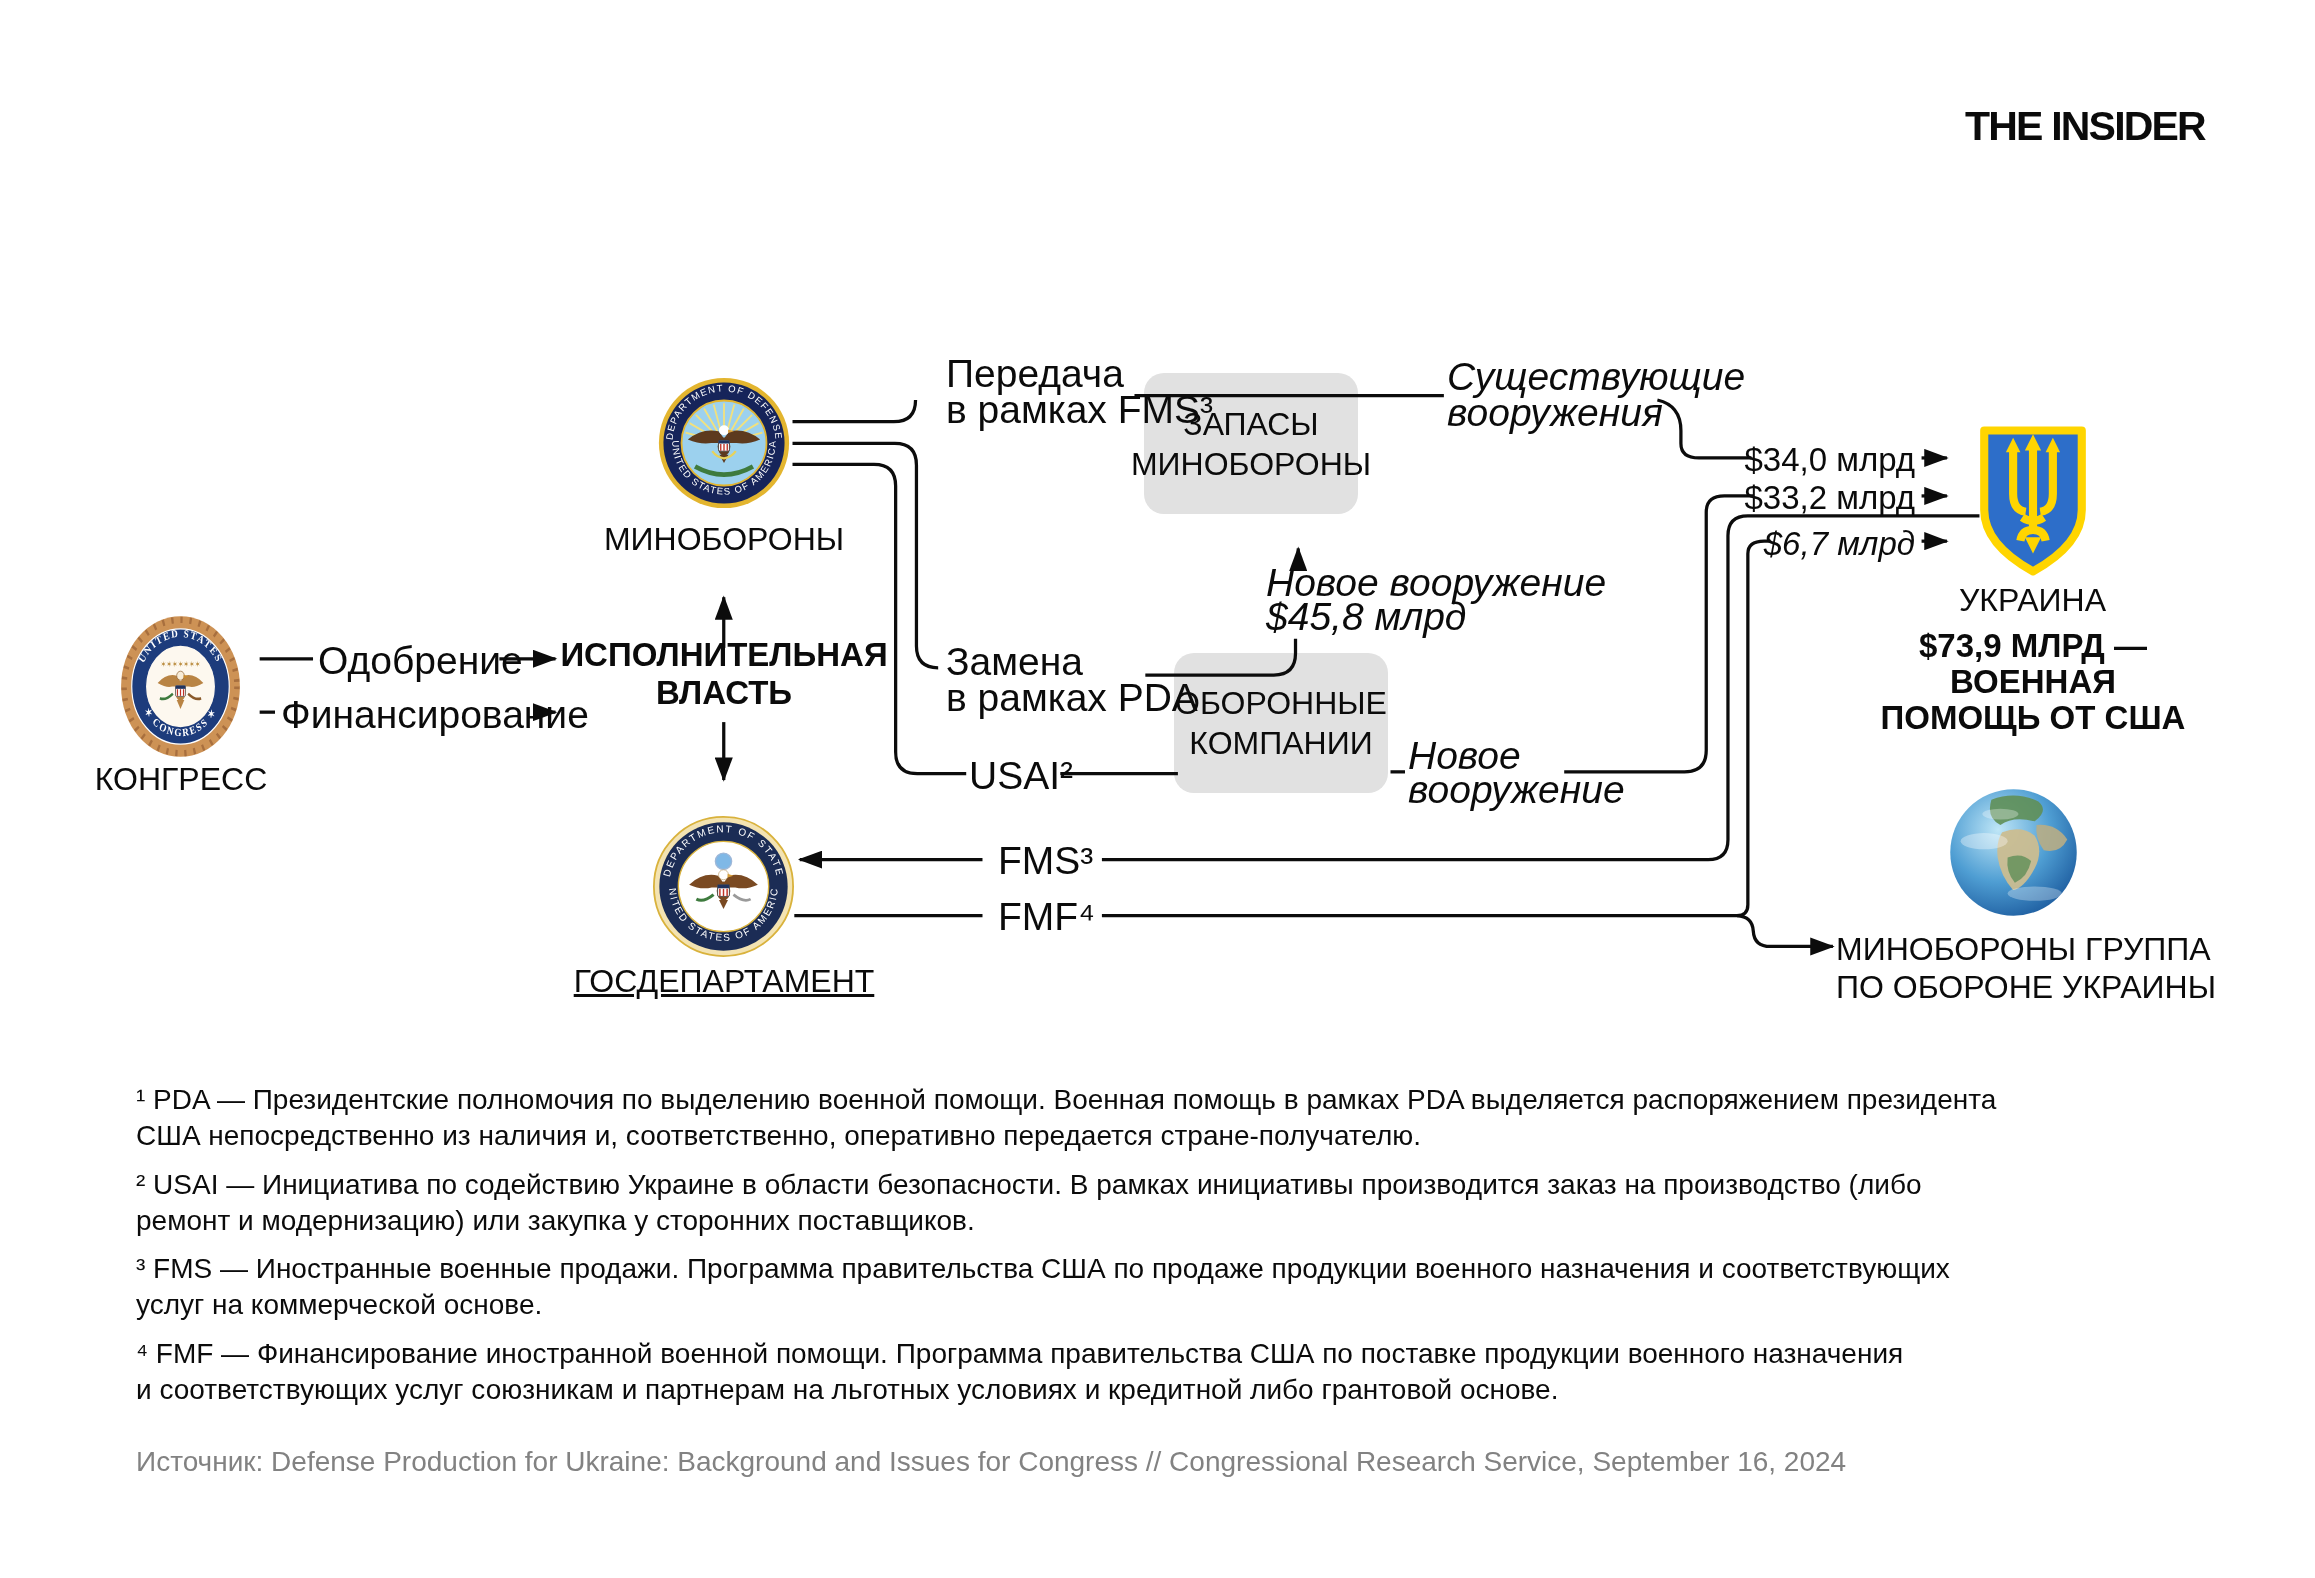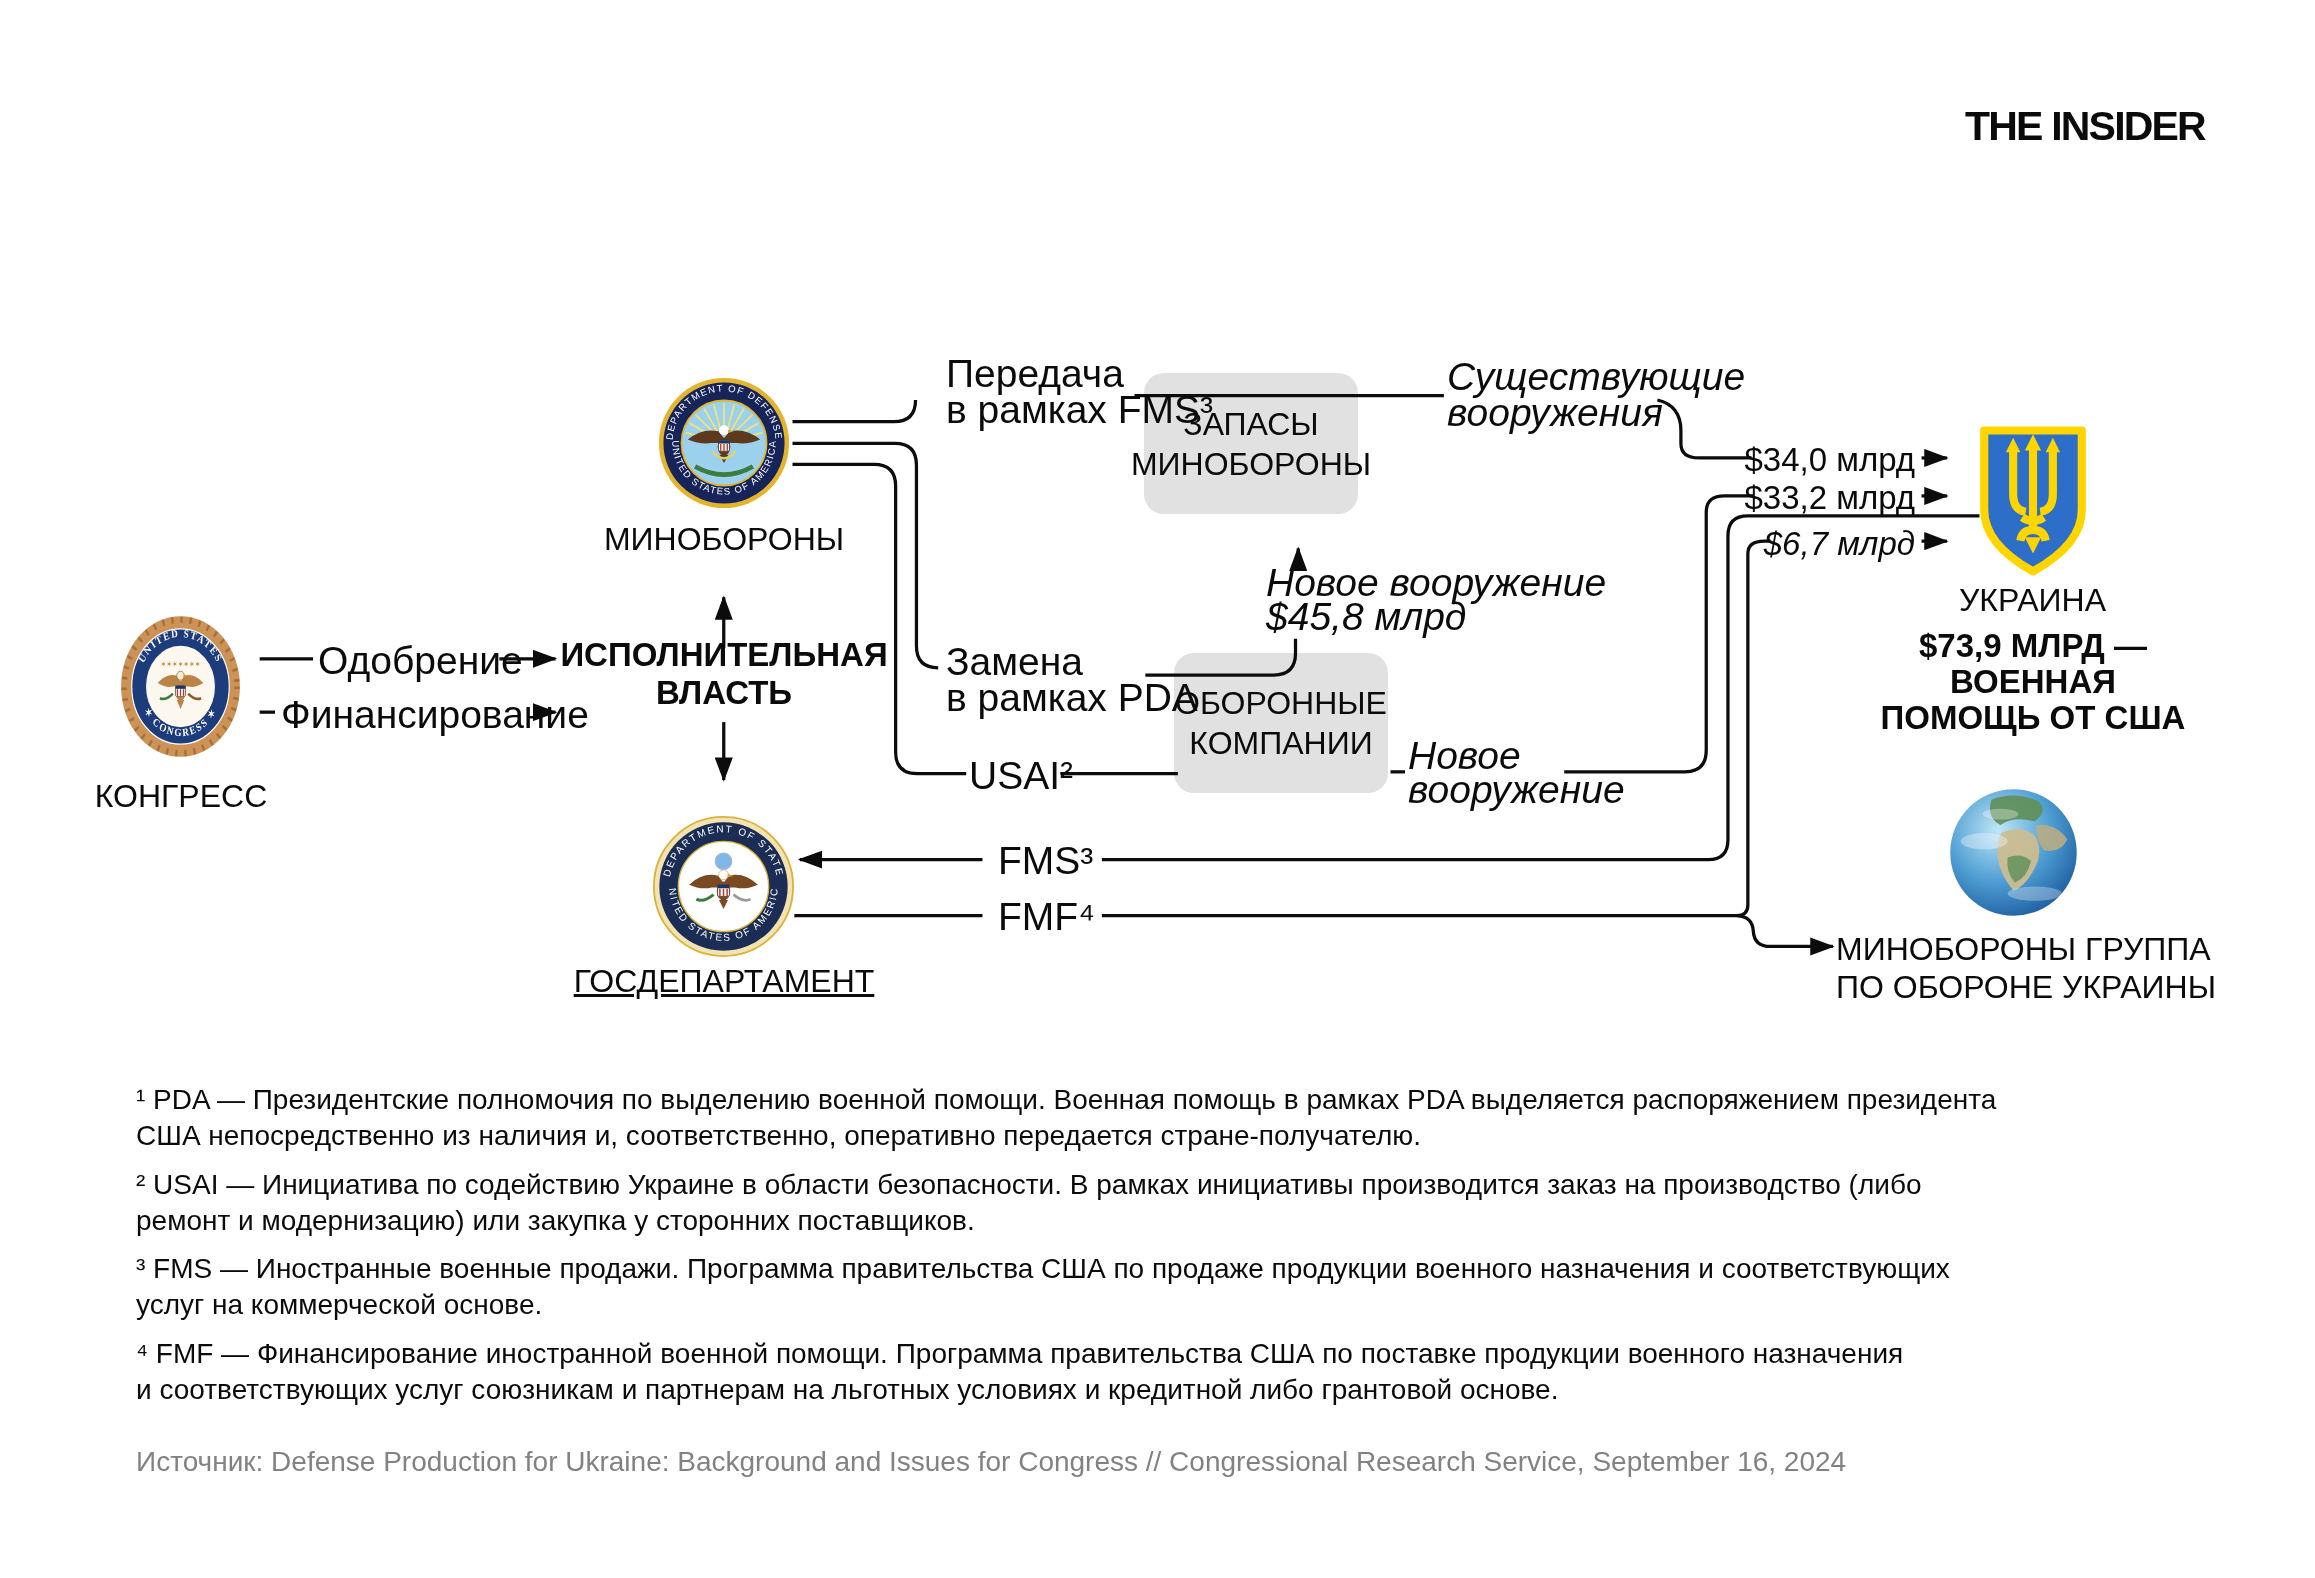--- a/index.html
+++ b/index.html
@@ -220,21 +220,21 @@
       <path d="M48 14 Q75 4 100 16 Q112 26 96 38 Q72 32 58 42 Q42 34 48 14 Z" fill="#5f8f57" opacity="0.9"></path>
       <path d="M60 50 Q82 42 96 54 Q106 70 96 90 Q84 112 72 114 Q58 98 55 78 Q53 60 60 50 Z" fill="#cbbd90" opacity="0.95"></path>
       <path d="M66 78 Q82 72 92 82 Q88 100 74 106 Q64 94 66 78 Z" fill="#5f8f57" opacity="0.8"></path>
       <path d="M98 42 Q120 40 132 58 Q124 74 106 70 Q96 56 98 42 Z" fill="#b8ad85" opacity="0.9"></path>
       <ellipse cx="40" cy="60" rx="26" ry="9" fill="#ffffff" opacity="0.35"></ellipse>
       <ellipse cx="96" cy="118" rx="30" ry="8" fill="#ffffff" opacity="0.3"></ellipse>
       <ellipse cx="58" cy="30" rx="20" ry="6" fill="#ffffff" opacity="0.3"></ellipse>
     </g>
   </svg>
 
-  <div class="lbl node ctr" style="left:68px;top:761px;width:226px;margin-top:17px;">КОНГРЕСС</div>
+  <div class="lbl node ctr" style="left:68px;top:761px;width:226px;">КОНГРЕСС</div>
   <div class="lbl node ctr" style="left:543px;top:521px;width:362px;">МИНОБОРОНЫ</div>
   <div class="lbl node ctr b" style="left:543px;top:636px;width:362px;font-size:33px;line-height:38px;">
     <span>ИСПОЛНИТЕЛЬНАЯ</span><br>
     <span>ВЛАСТЬ</span>
   </div>
   <div class="lbl node ctr" style="left:543px;top:963px;width:362px;text-decoration:underline;">ГОСДЕПАРТАМЕНТ</div>
   <div class="lbl node ctr" style="left:1897px;top:582px;width:271px;">УКРАИНА</div>
   <div class="lbl node ctr b" style="left:1873px;top:628px;width:320px;font-size:33px;line-height:36px;">
     <span>$73,9 МЛРД —</span><br>
     <span>ВОЕННАЯ</span><br>

